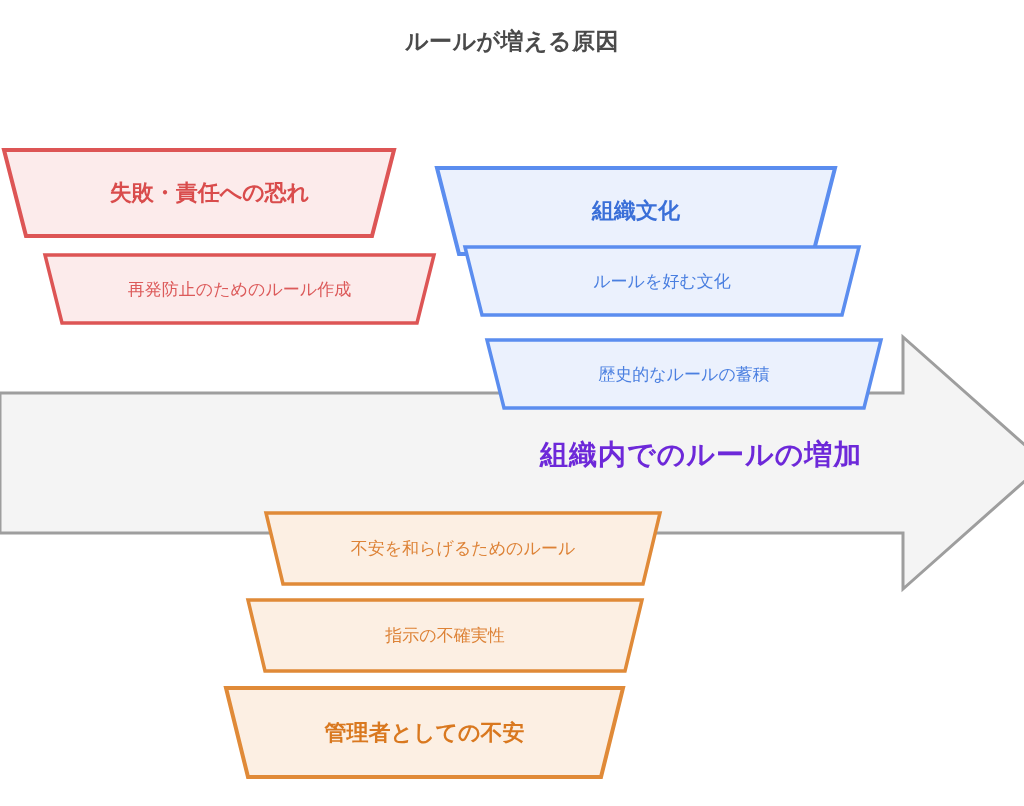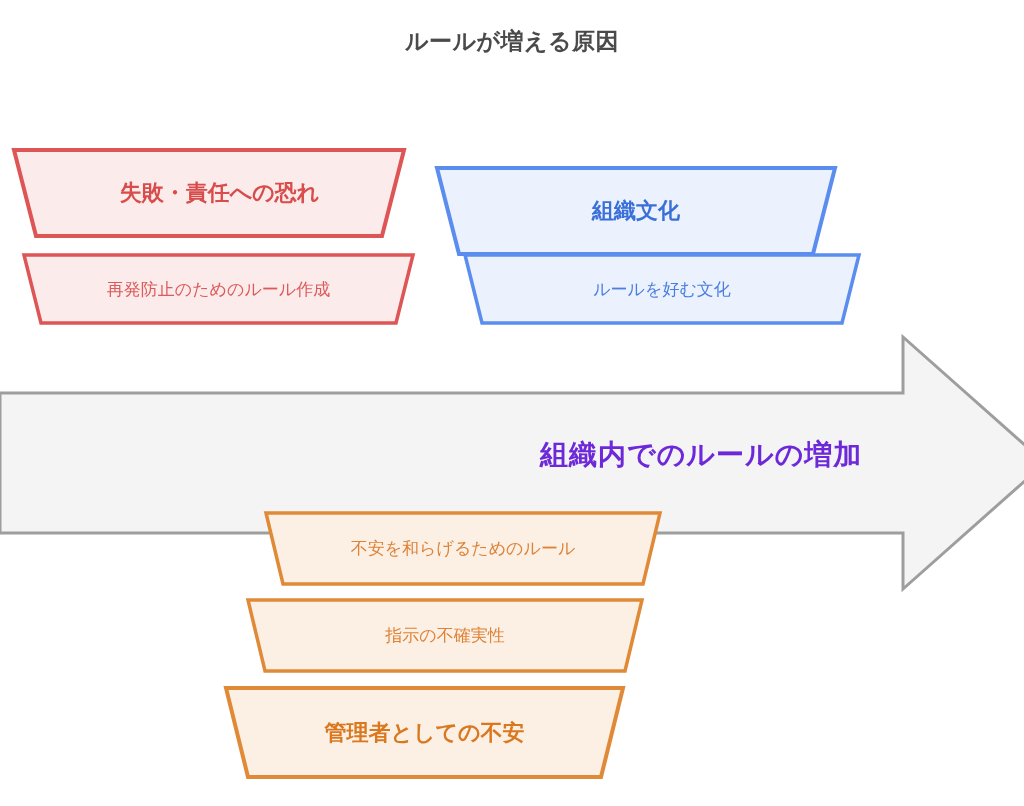--- a/index.html
+++ b/index.html
@@ -90,49 +90,55 @@
 
 <div id="canvas">
 
   <div class="title">ルールが増える原因</div>
 
   <svg class="arrow-layer" viewBox="0 0 1024 806" width="1024" height="806">
     <polygon points="0,393 903,393 903,337 1045,463 903,589 903,533 0,533" fill="#f4f4f4" stroke="#9e9e9e" stroke-width="3" stroke-linejoin="miter"></polygon>
   </svg>
   <div class="arrow-label">組織内でのルールの増加</div>
 
-  <div class="pbox head c-red" style="left:10px; top:146px; width:398px; height:94px;padding-left:21px;">
+  <div class="pbox head c-red" style="left:0px; top:146px; width:398px; height:94px;padding-left:21px;">
     <svg class="pshape" viewBox="0 0 398 94" preserveAspectRatio="none">
       <polygon points="4,4 394,4 372,90 26,90" fill="#fcebeb" stroke="#dd5555" stroke-width="4" stroke-linejoin="miter"></polygon>
     </svg>
     <div class="ptext">失敗・責任への恐れ</div>
   </div>
 
-  <div class="pbox sub c-red" style="left:21px; top:252px; width:395px; height:74px;">
+  <div class="pbox sub c-red" style="left:42px; top:252px; width:395px; height:74px;">
     <svg class="pshape" viewBox="0 0 395 74" preserveAspectRatio="none">
       <polygon points="3,3 392,3 375,71 20,71" fill="#fcebeb" stroke="#dd5555" stroke-width="3.5" stroke-linejoin="miter"></polygon>
     </svg>
     <div class="ptext">再発防止のためのルール作成</div>
   </div>
 
 
   <div class="pbox head c-blue" style="left:433px; top:164px; width:406px; height:94px;">
     <svg class="pshape" viewBox="0 0 406 94" preserveAspectRatio="none">
       <polygon points="4,4 402,4 380,90 26,90" fill="#ebf1fd" stroke="#5b8def" stroke-width="4" stroke-linejoin="miter"></polygon>
     </svg>
     <div class="ptext">組織文化</div>
   </div>
 
-  <div class="pbox sub c-blue" style="left:462px; top:252px; width:400px; height:74px;">
+  <div class="pbox sub c-blue" style="left:462px; top:244px; width:400px; height:74px;">
     <svg class="pshape" viewBox="0 0 400 74" preserveAspectRatio="none">
       <polygon points="3,3 397,3 380,71 20,71" fill="#ebf1fd" stroke="#5b8def" stroke-width="3.5" stroke-linejoin="miter"></polygon>
     </svg>
     <div class="ptext">ルールを好む文化</div>
   </div>
 
+  <div class="pbox sub c-blue" style="left:484px; top:337px; width:400px; height:74px;">
+    <svg class="pshape" viewBox="0 0 400 74" preserveAspectRatio="none">
+      <polygon points="3,3 397,3 380,71 20,71" fill="#ebf1fd" stroke="#5b8def" stroke-width="3.5" stroke-linejoin="miter"></polygon>
+    </svg>
+    <div class="ptext">歴史的なルールの蓄積</div>
+  </div>
 
   <div class="pbox sub c-orange" style="left:263px; top:510px; width:400px; height:77px;">
     <svg class="pshape" viewBox="0 0 400 77" preserveAspectRatio="none">
       <polygon points="3,3 397,3 380,74 20,74" fill="#fcefe3" stroke="#e08a38" stroke-width="3.5" stroke-linejoin="miter"></polygon>
     </svg>
     <div class="ptext">不安を和らげるためのルール</div>
   </div>
 
   <div class="pbox head c-orange" style="left:222px; top:684px; width:405px; height:97px;">
     <svg class="pshape" viewBox="0 0 405 97" preserveAspectRatio="none">

